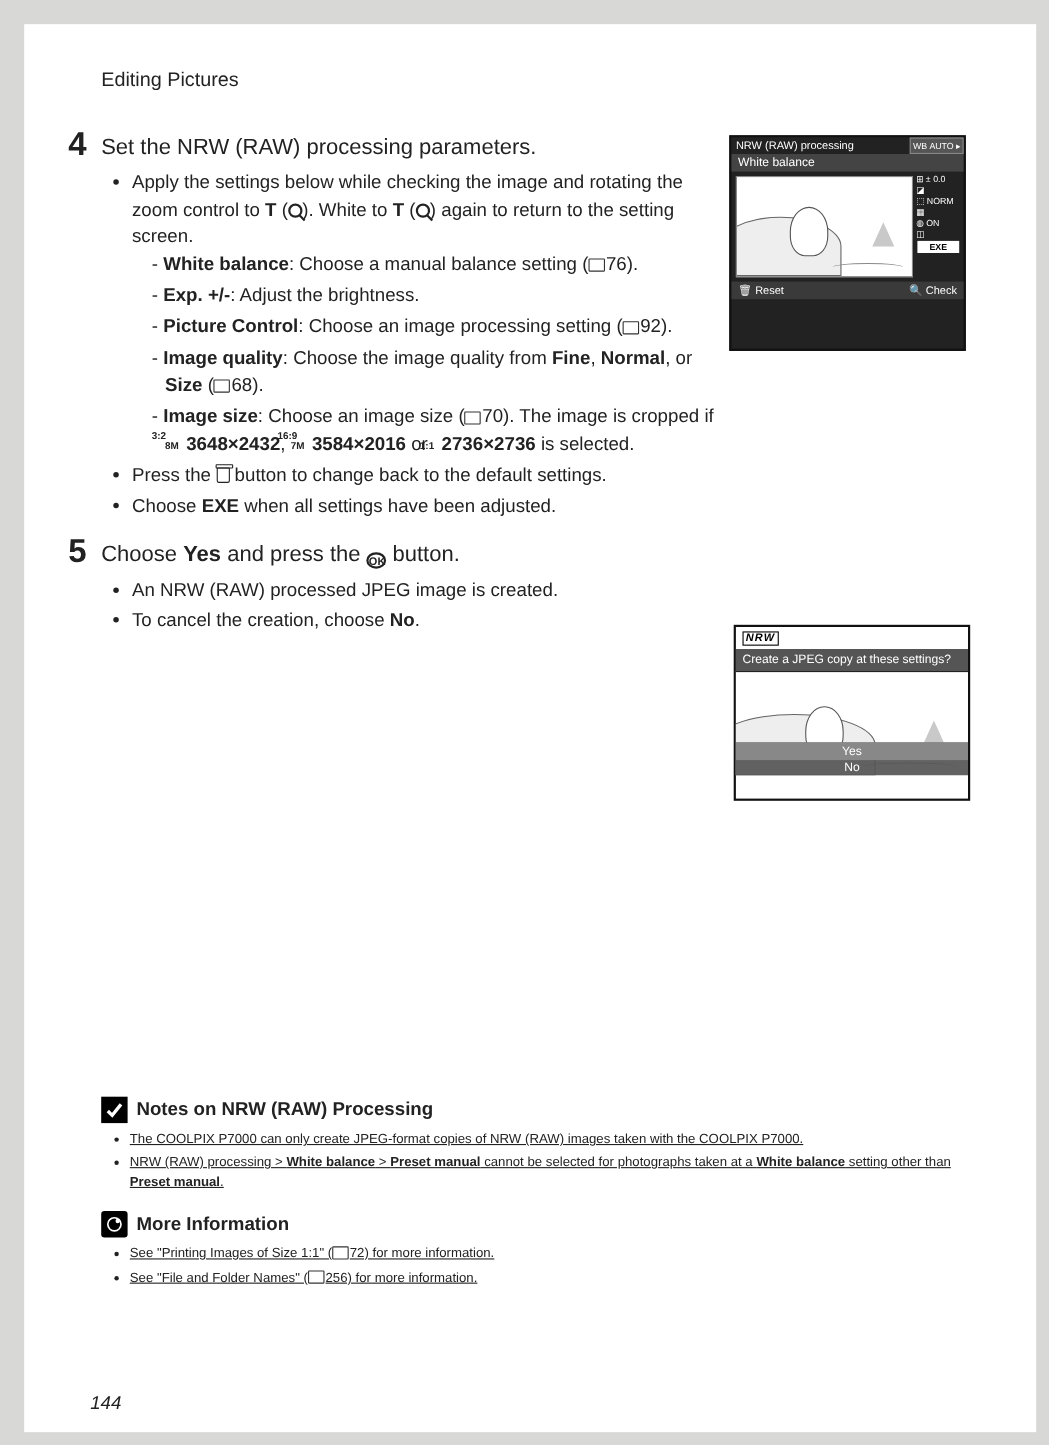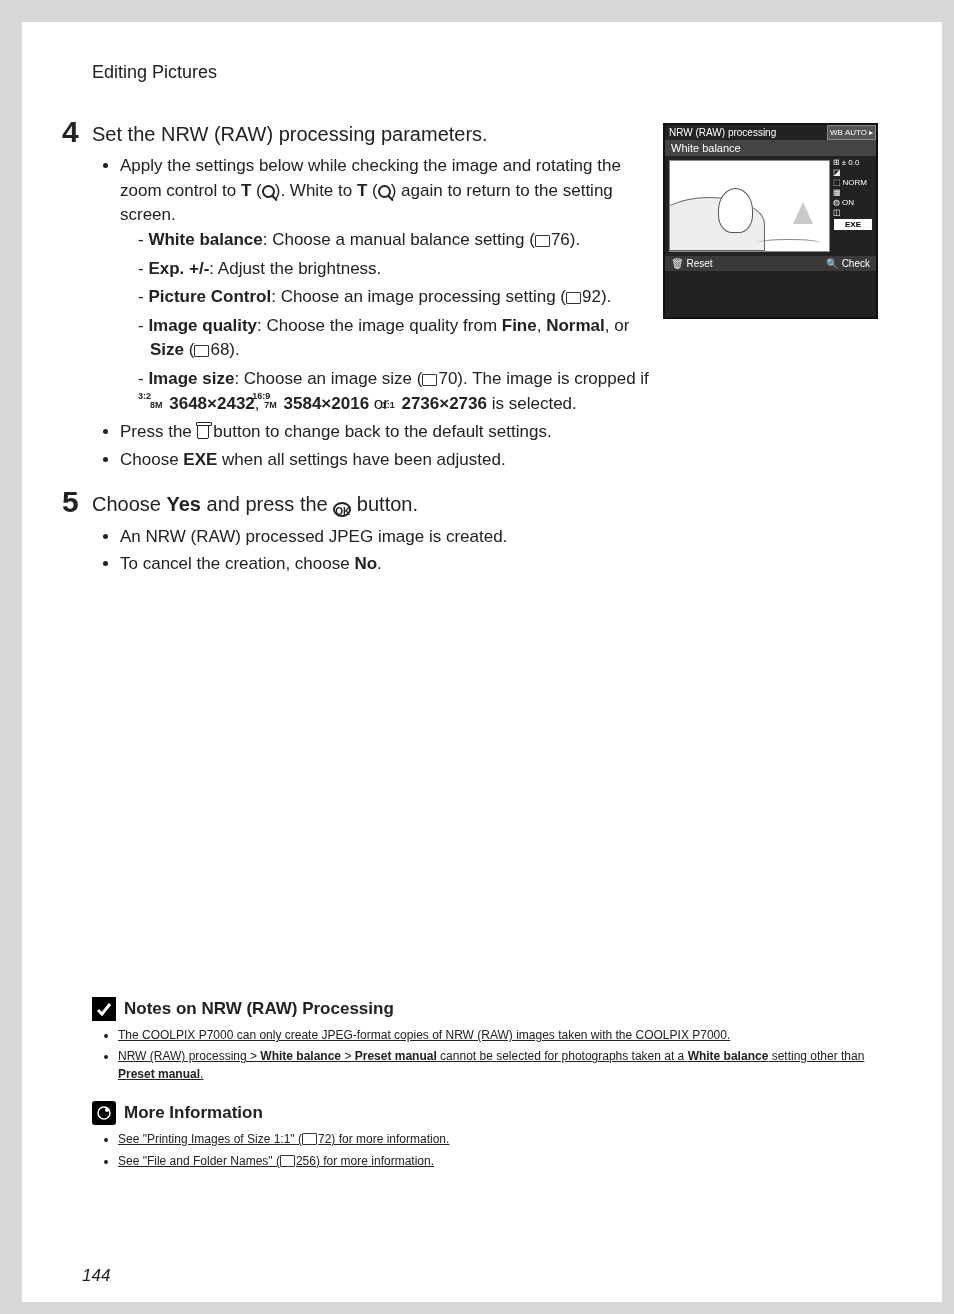--- a/index.html
+++ b/index.html
@@ -131,20 +131,36 @@
               <div class="subitem"><span class="b">Picture Control</span><span>: Choose an image processing setting (</span><span class="inline-icon"></span><span>92).</span></div>
               <div class="subitem"><span class="b">Image quality</span><span>: Choose the image quality from </span><span class="b">Fine</span>, <span class="b">Normal</span><span>, or </span><span class="b">Size</span><span> (</span><span class="inline-icon"></span><span>68).</span></div>
               <div class="subitem"><span class="b">Image size</span><span>: Choose an image size (</span><span class="inline-icon"></span><span>70). The image is cropped if </span><span class="ratio-icon">3:2<br>8M</span> <span class="b">3648×2432</span>, <span class="ratio-icon">16:9<br>7M</span> <span class="b">3584×2016</span><span> or </span><span class="ratio-icon">1:1</span> <span class="b">2736×2736</span><span> is selected.</span></div>
             </div>
           </li>
           <li><span>Press the </span><span class="trash-icon"></span><span> button to change back to the default settings.</span></li>
           <li><span>Choose </span><span class="b">EXE</span><span> when all settings have been adjusted.</span></li>
         </ul>
       </div>
 
+      <div class="screen screen2">
+        <div class="sc2-titlebar"><span class="sc2-nrw">NRW</span></div>
+        <div class="sc2-msg">Create a JPEG copy at these settings?</div>
+        <div class="sc2-preview">
+          <div class="preview-figure">
+              <div class="hill"></div>
+              <div class="head"></div>
+              <div class="sail"></div>
+              <div class="wave"></div>
+            </div>
+          <div class="sc2-options">
+            <div class="sc2-opt selected">Yes</div>
+            <div class="sc2-opt">No</div>
+          </div>
+        </div>
+      </div>
 
       <div class="step">
         <div class="step-num">5</div>
         <div class="step-title">
           <span>Choose </span><span class="b">Yes</span><span> and press the </span><span class="ok-icon">OK</span><span> button.</span>
         </div>
         <ul class="bullets" style="padding-right:230px;">
           <li>An NRW (RAW) processed JPEG image is created.</li>
           <li><span>To cancel the creation, choose </span><span class="b">No</span><span>.</span></li>
         </ul>

